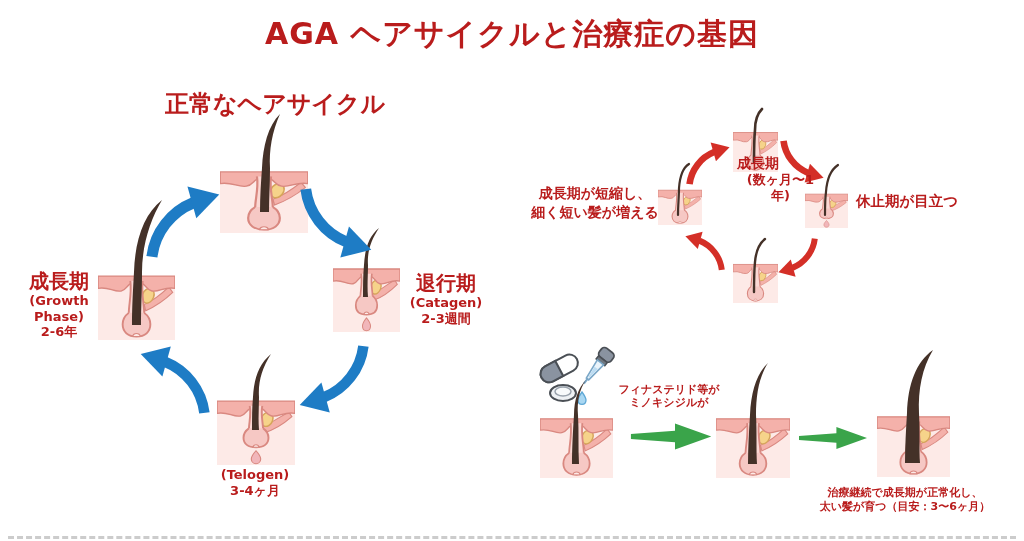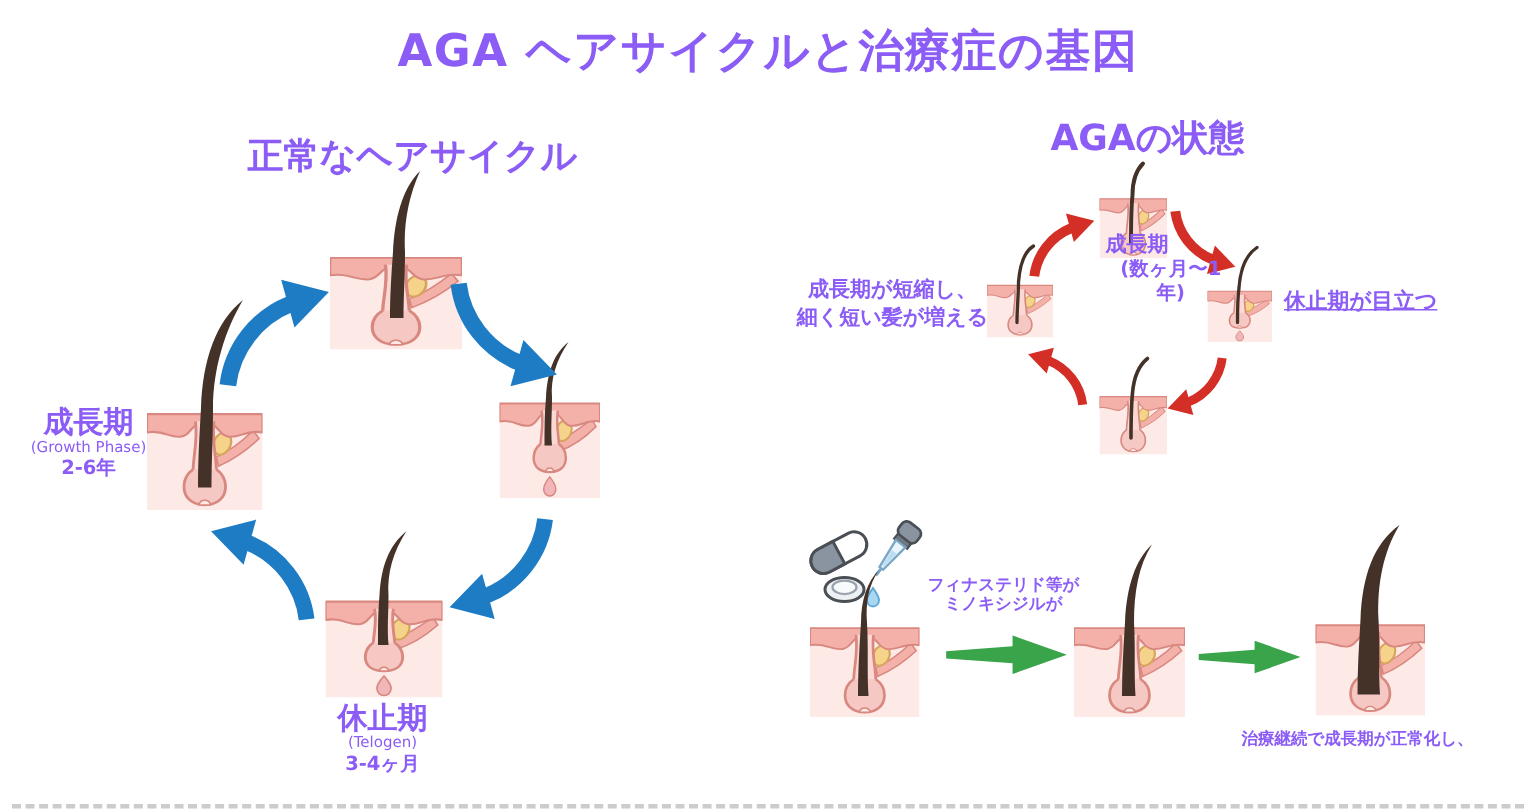--- a/index.html
+++ b/index.html
@@ -1,28 +1,28 @@
 <!DOCTYPE html>
 <html><head>
 <meta charset="utf-8">
 <style>
   html,body { margin:0; padding:0; background:#ffffff; }
   #canvas {
     position:relative; width:1024px; height:541px; background:#ffffff;
-    font-family:"DejaVu Sans","Liberation Sans",sans-serif; color:#8b5cf6;
+    font-family:"DejaVu Sans","Liberation Sans",sans-serif; color:#b91c1c;
     overflow:hidden;
   }
   .abs { position:absolute; }
   svg { overflow:visible; display:block; }
   .center { text-align:center; }
   .title { font-size:30px; font-weight:700; letter-spacing:1px; }
   .heading { font-size:24px; font-weight:700; }
   .heading-sm { font-size:22px; font-weight:700; }
   .stage-name { font-size:20px; font-weight:700; line-height:1.15; }
-  .stage-sub { font-size:10px; font-weight:400; line-height:1.2; }
+  .stage-sub { font-size:13px; font-weight:700; line-height:1.2; }
   .stage-dur { font-size:13px; font-weight:600; line-height:1.25; }
   .note { font-size:14px; font-weight:600; line-height:1.35; }
   .note-bold { font-size:11px; font-weight:700; line-height:1.22; }
   .blue { color:#1e7cc5; }
   .red { color:#d42f27; }
   .green { color:#3aa44a; }
   .line { display:block; }
   #bottom-line { left:8px; right:8px; top:536px; border-top:3px dashed #cccccc; height:0; }
 </style>
 </head>
@@ -93,27 +93,30 @@
     </svg>
   <svg class="abs blue" style="left:140px;top:344px;transform:scaleX(-1);" width="70" height="72" viewBox="0 0 100 100">
       <use href="#curve-arrow"></use>
     </svg>
 
   <div class="abs center" style="left:3px;top:270px;width:112px;">
     <span class="line stage-name">成長期</span>
     <span class="line stage-sub">(Growth Phase)</span>
     <span class="line stage-dur">2-6年</span>
   </div>
+  <div class="abs center" style="left:400px;top:272px;width:92px;">
+    <span class="line stage-name">退行期</span>
+    <span class="line stage-sub">(Catagen)</span>
+    <span class="line stage-dur">2-3週間</span>
+  </div>
   <div class="abs center" style="left:205px;top:467px;width:100px;">
-    <span class="line stage-name">休止期</span>
     <span class="line stage-sub">(Telogen)</span>
     <span class="line stage-dur">3-4ヶ月</span>
   </div>
 
-  <div class="abs heading center" style="left:660px;top:76px;width:210px;">AGAの状態</div>
 
   <svg class="abs" style="left:733px;top:108px;" width="45" height="64" viewBox="0 0 45 64">
     <use href="#skin" x="0" y="22" width="45" height="42"></use>
     <path d="M21,54 C21,42 21,32 22,22 C22,12 25,5 29,1" fill="none" stroke="#443128" stroke-width="2.6" stroke-linecap="round"></path>
   </svg>
   <svg class="abs" style="left:658px;top:163px;" width="44" height="62" viewBox="0 0 44 62">
     <use href="#skin" x="0" y="25" width="44" height="37"></use>
     <path d="M20,52 C20,42 21,34 21,25 C22,12 26,4 31,1" fill="none" stroke="#443128" stroke-width="2.2" stroke-linecap="round"></path>
   </svg>
   <svg class="abs" style="left:805px;top:165px;" width="43" height="63" viewBox="0 0 43 63">
@@ -135,21 +138,21 @@
       <use href="#curve-arrow"></use>
     </svg>
   <svg class="abs red" style="left:684px;top:231px;transform:scaleX(-1);" width="42" height="40" viewBox="0 0 100 100">
       <use href="#curve-arrow"></use>
     </svg>
 
   <div class="abs center" style="left:695px;top:154px;width:126px;">
     <span class="line" style="font-size:14px;font-weight:700;line-height:1.3;">成長期</span>
     <span class="line" style="font-size:13px;font-weight:600;line-height:1.25;padding-left:45px;">(数ヶ月〜1年)</span>
   </div>
-  <div class="abs note" style="left:856px;top:192px;width:145px;font-size:14.5px;text-decoration:underline;">休止期が目立つ</div>
+  <div class="abs note" style="left:856px;top:192px;width:145px;font-size:14.5px;">休止期が目立つ</div>
   <div class="abs center note" style="left:530px;top:184px;width:130px;">
     <span class="line">成長期が短縮し、</span>
     <span class="line">細く短い髪が増える</span>
   </div>
 
 
   <svg class="abs" style="left:535px;top:348px;" width="82" height="58" viewBox="0 0 82 58">
     <g transform="rotate(-28 24 20)">
       <rect x="4" y="12" width="40" height="17" rx="8.5" fill="#ffffff" stroke="#4a4f55" stroke-width="2"></rect>
       <path d="M24,12 L12.5,12 A8.5,8.5 0 0 0 12.5,29 L24,29 Z" fill="#8a93a0" stroke="#4a4f55" stroke-width="2"></path>
@@ -187,17 +190,18 @@
   <svg class="abs green" style="left:799px;top:424px;" width="68" height="28" viewBox="0 0 100 36">
       <use href="#straight-arrow"></use>
     </svg>
 
   <div class="abs center note-bold" style="left:598px;top:383px;width:142px;">
     <span class="line">フィナステリド等が</span>
     <span class="line">ミノキシジルが</span>
   </div>
   <div class="abs center note-bold" style="left:793px;top:486px;width:224px;line-height:1.28;">
     <span class="line">治療継続で成長期が正常化し、</span>
+    <span class="line">太い髪が育つ（目安：3〜6ヶ月）</span>
   </div>
 
   <div class="abs" id="bottom-line"></div>
 
 </div>
 
 </body></html>

